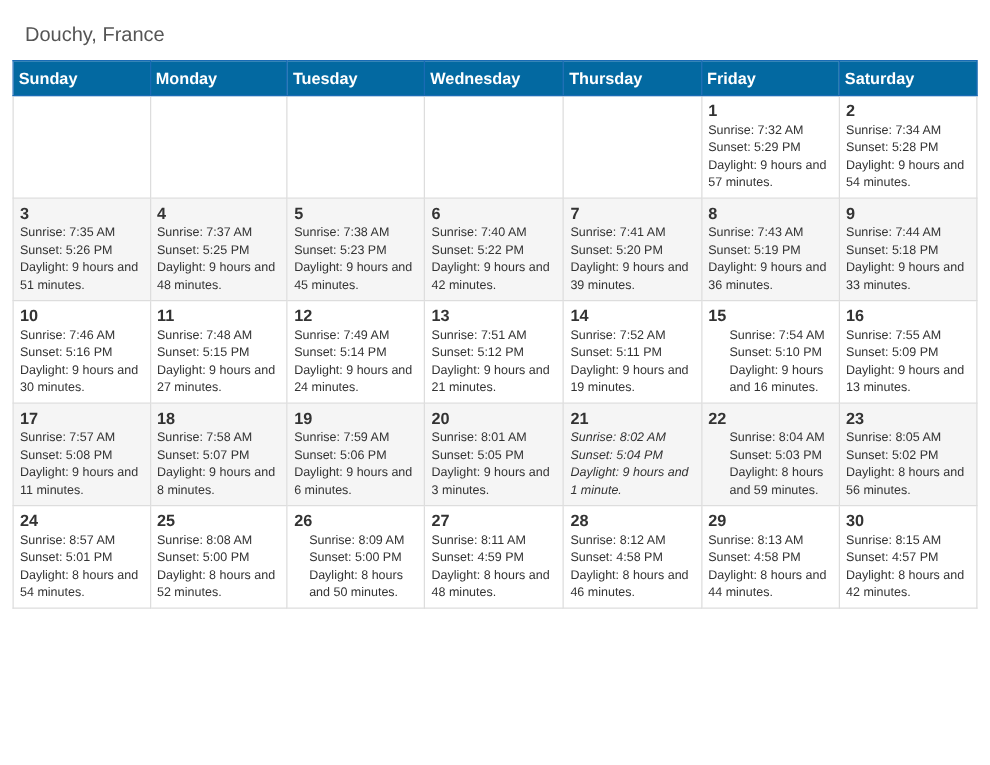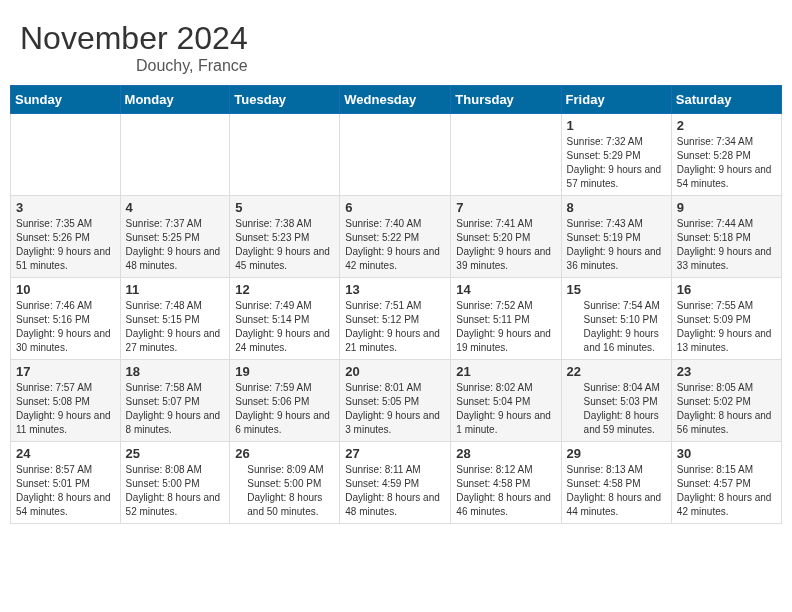--- a/index.html
+++ b/index.html
@@ -84,21 +84,20 @@
     }
     .empty-cell {
       background: #fff !important;
     }
   </style>
 </head>
 <body>
 
 <div class="header-section">
   <div class="title-section">
-    <div class="month-title">November 2024</div>
     <div class="location">Douchy, France</div>
   </div>
 </div>
 
 <table class="calendar">
   <thead>
     <tr>
     <th>Sunday</th>
         <th>Monday</th>
         <th>Tuesday</th>
@@ -236,21 +235,21 @@
 Daylight: 9 hours and 6 minutes.</div>
         </td>
         <td>
           <div class="day-number">20</div>
           <div class="day-info" style="white-space: pre-line;">Sunrise: 8:01 AM
 Sunset: 5:05 PM
 Daylight: 9 hours and 3 minutes.</div>
         </td>
         <td>
           <div class="day-number">21</div>
-          <div class="day-info" style="white-space: pre-line;">Sunrise: 8:02 AM
+          <div class="day-info" style="white-space: pre-line; font-style: italic;">Sunrise: 8:02 AM
 Sunset: 5:04 PM
 Daylight: 9 hours and 1 minute.</div>
         </td>
         <td>
           <div class="day-number">22</div>
           <div class="day-info" style="white-space: pre-line; margin-left: 17px;">Sunrise: 8:04 AM
 Sunset: 5:03 PM
 Daylight: 8 hours and 59 minutes.</div>
         </td>
         <td>

